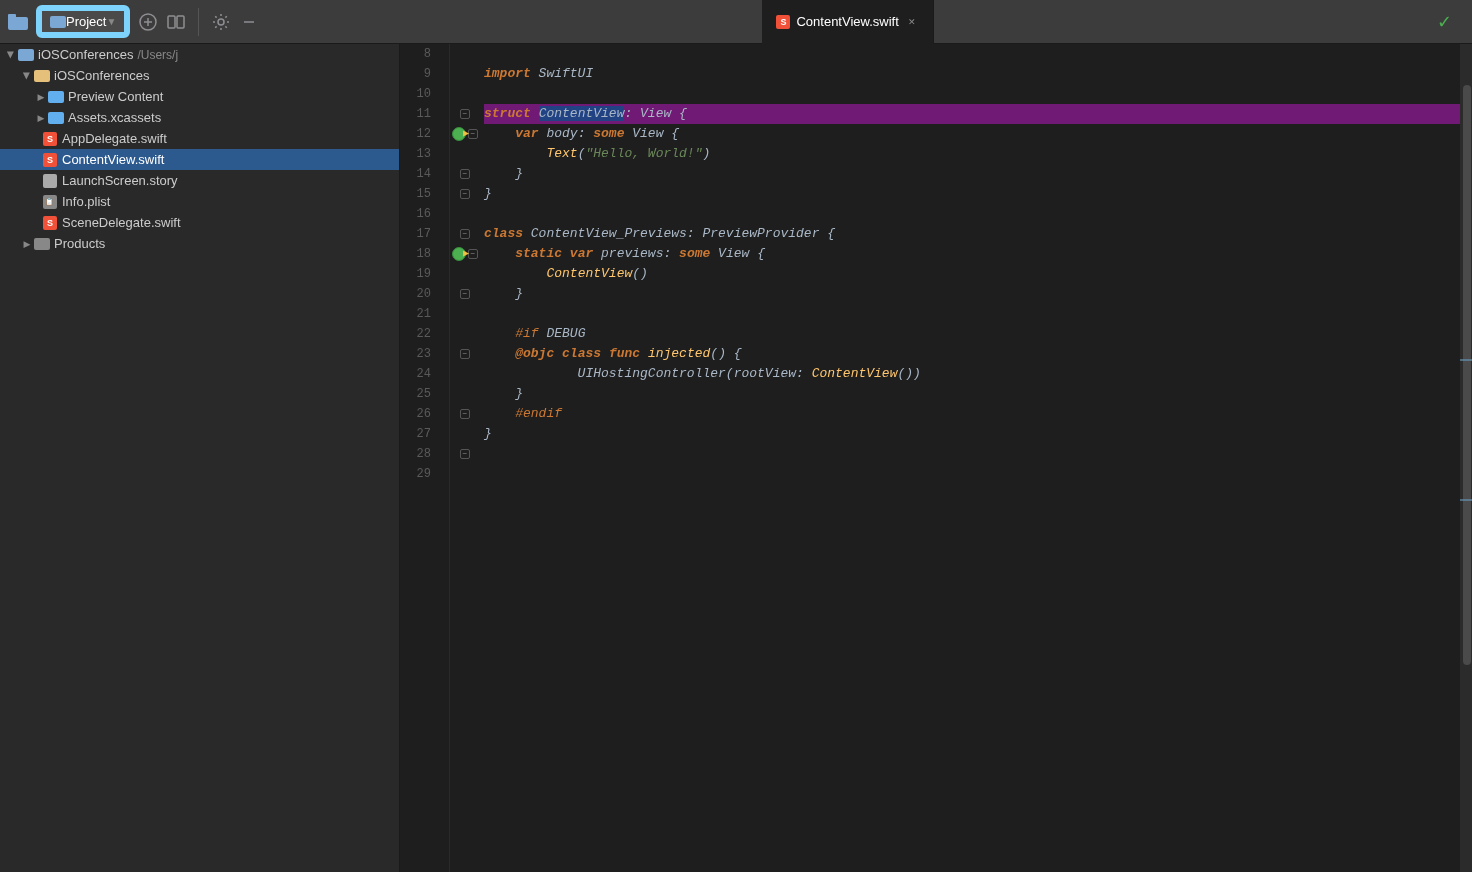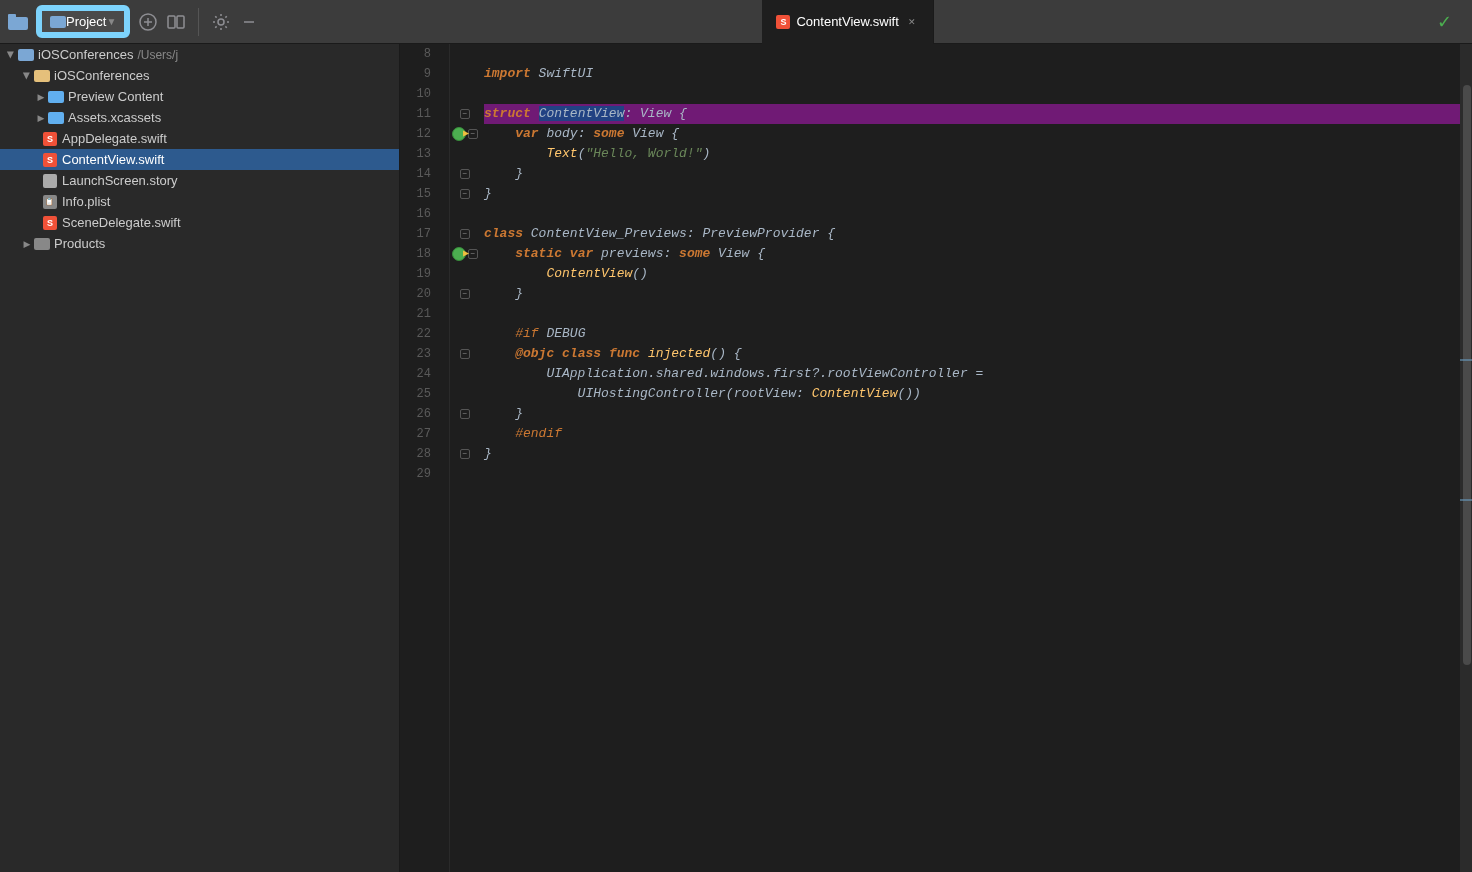--- a/index.html
+++ b/index.html
@@ -570,23 +570,20 @@
         <div class="code-line">&nbsp;</div>
 
         <div class="code-line">
           <span class="line-text"><span style="color:#a9b7c6;">    </span><span class="preprocessor">#if</span><span style="color:#a9b7c6;"> DEBUG</span></span>
         </div>
 
         <div class="code-line">
           <span class="line-text"><span style="color:#a9b7c6;">    </span><span class="kw">@objc</span><span style="color:#a9b7c6;"> </span><span class="kw">class</span><span style="color:#a9b7c6;"> </span><span class="kw">func</span><span style="color:#a9b7c6;"> </span><span class="func-name">injected</span><span style="color:#a9b7c6;">() {</span></span>
         </div>
 
-        <div class="code-line">
-          <span class="line-text"><span style="color:#a9b7c6;">        UIApplication.shared.windows.first?.rootViewController =</span></span>
-        </div>
 
         <div class="code-line">
           <span class="line-text"><span style="color:#a9b7c6;">            UIHostingController(rootView: </span><span class="func-name">ContentView</span><span style="color:#a9b7c6;">())</span></span>
         </div>
 
         <div class="code-line">
           <span class="line-text"><span style="color:#a9b7c6;">    }</span></span>
         </div>
 
         <div class="code-line">

